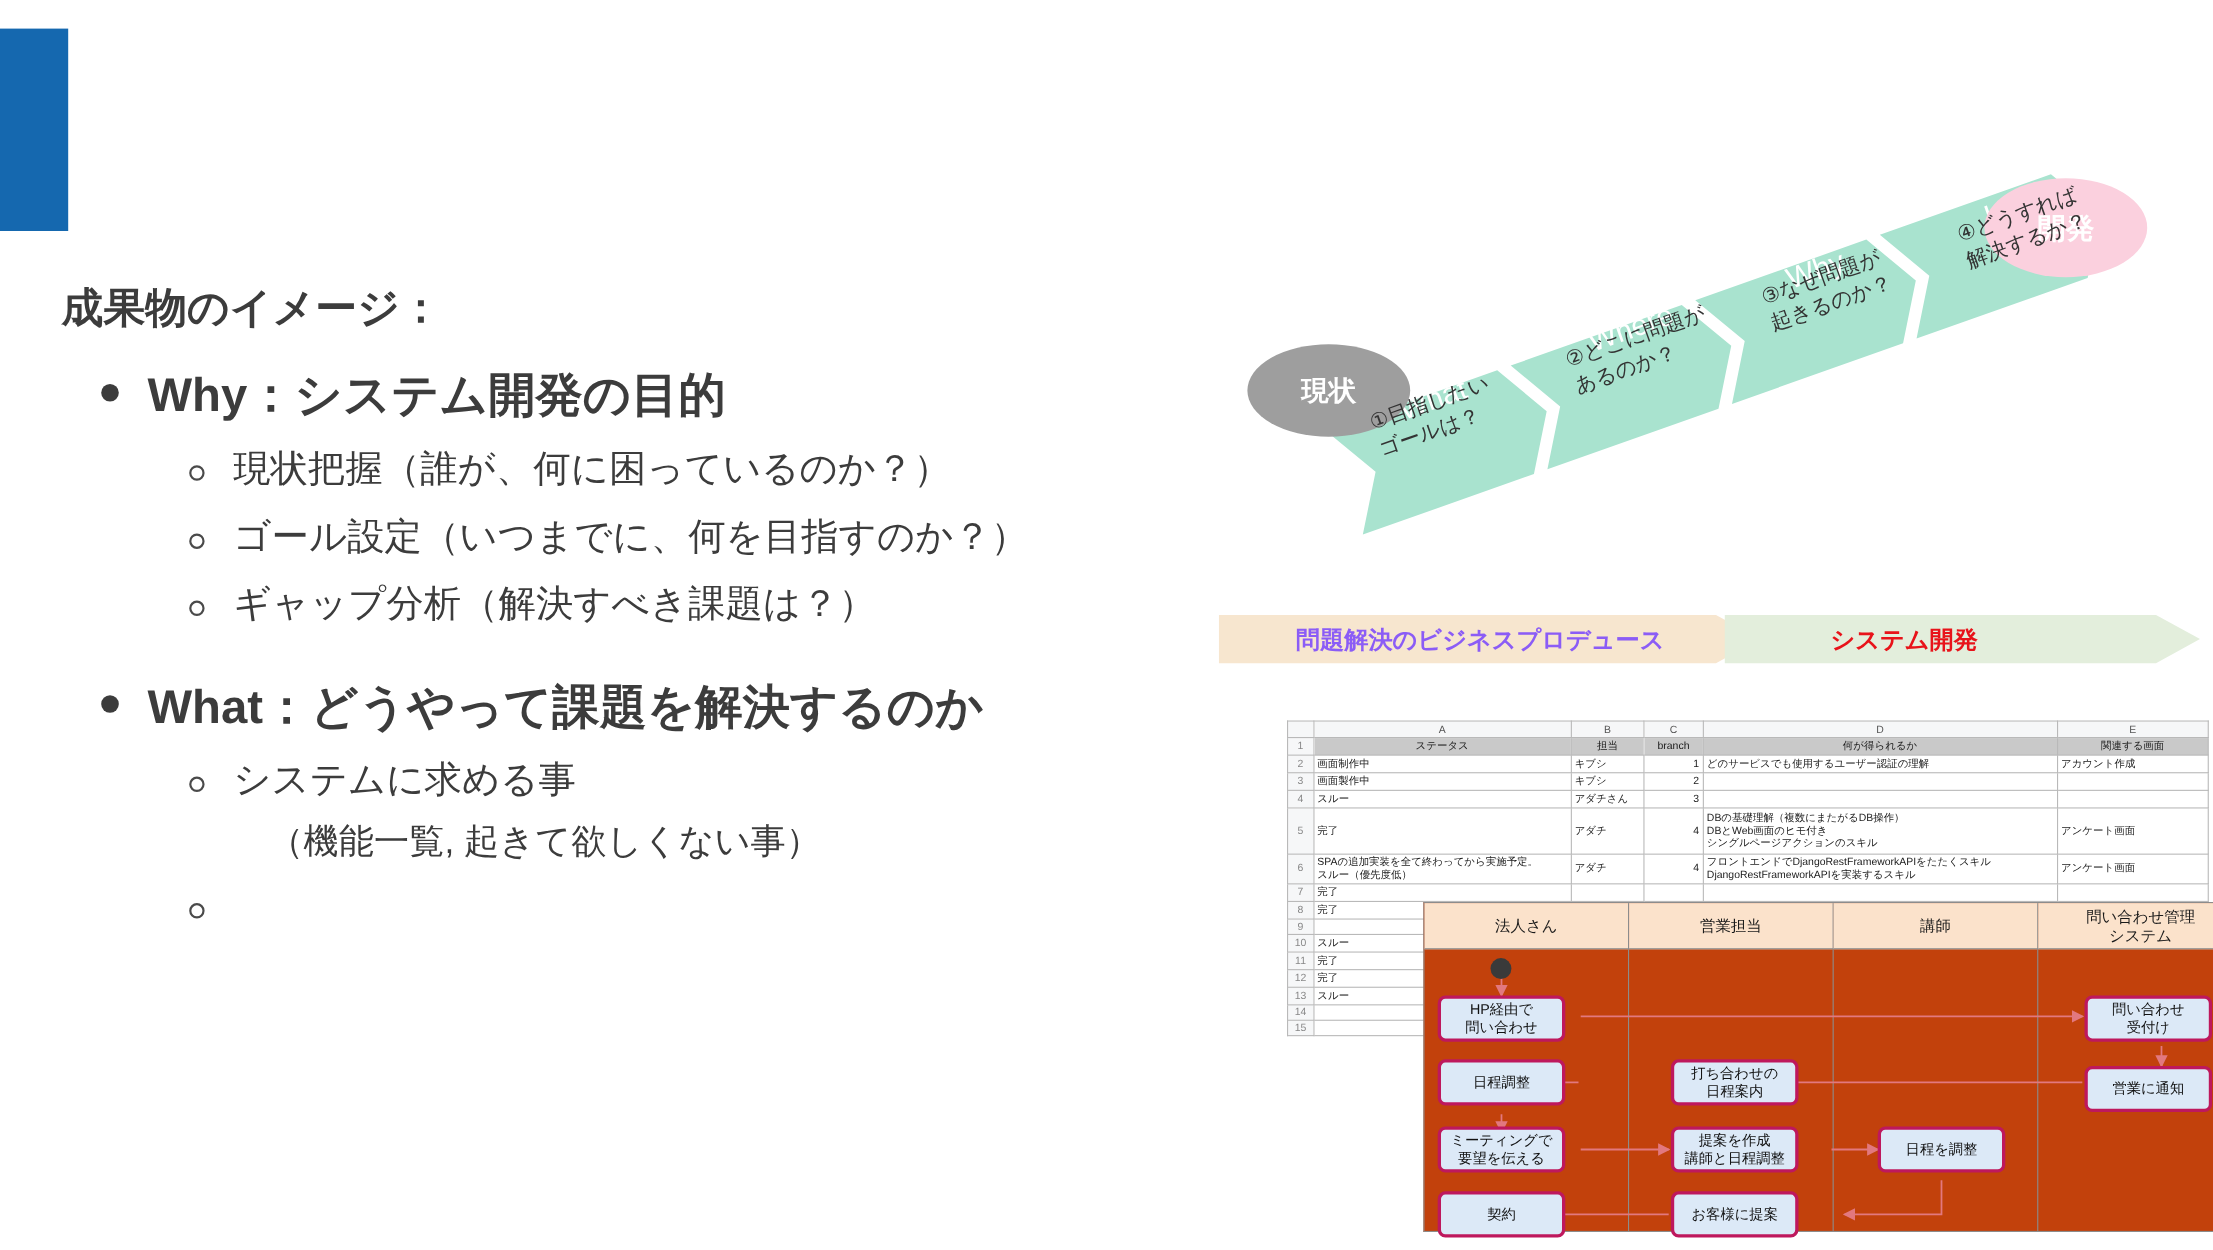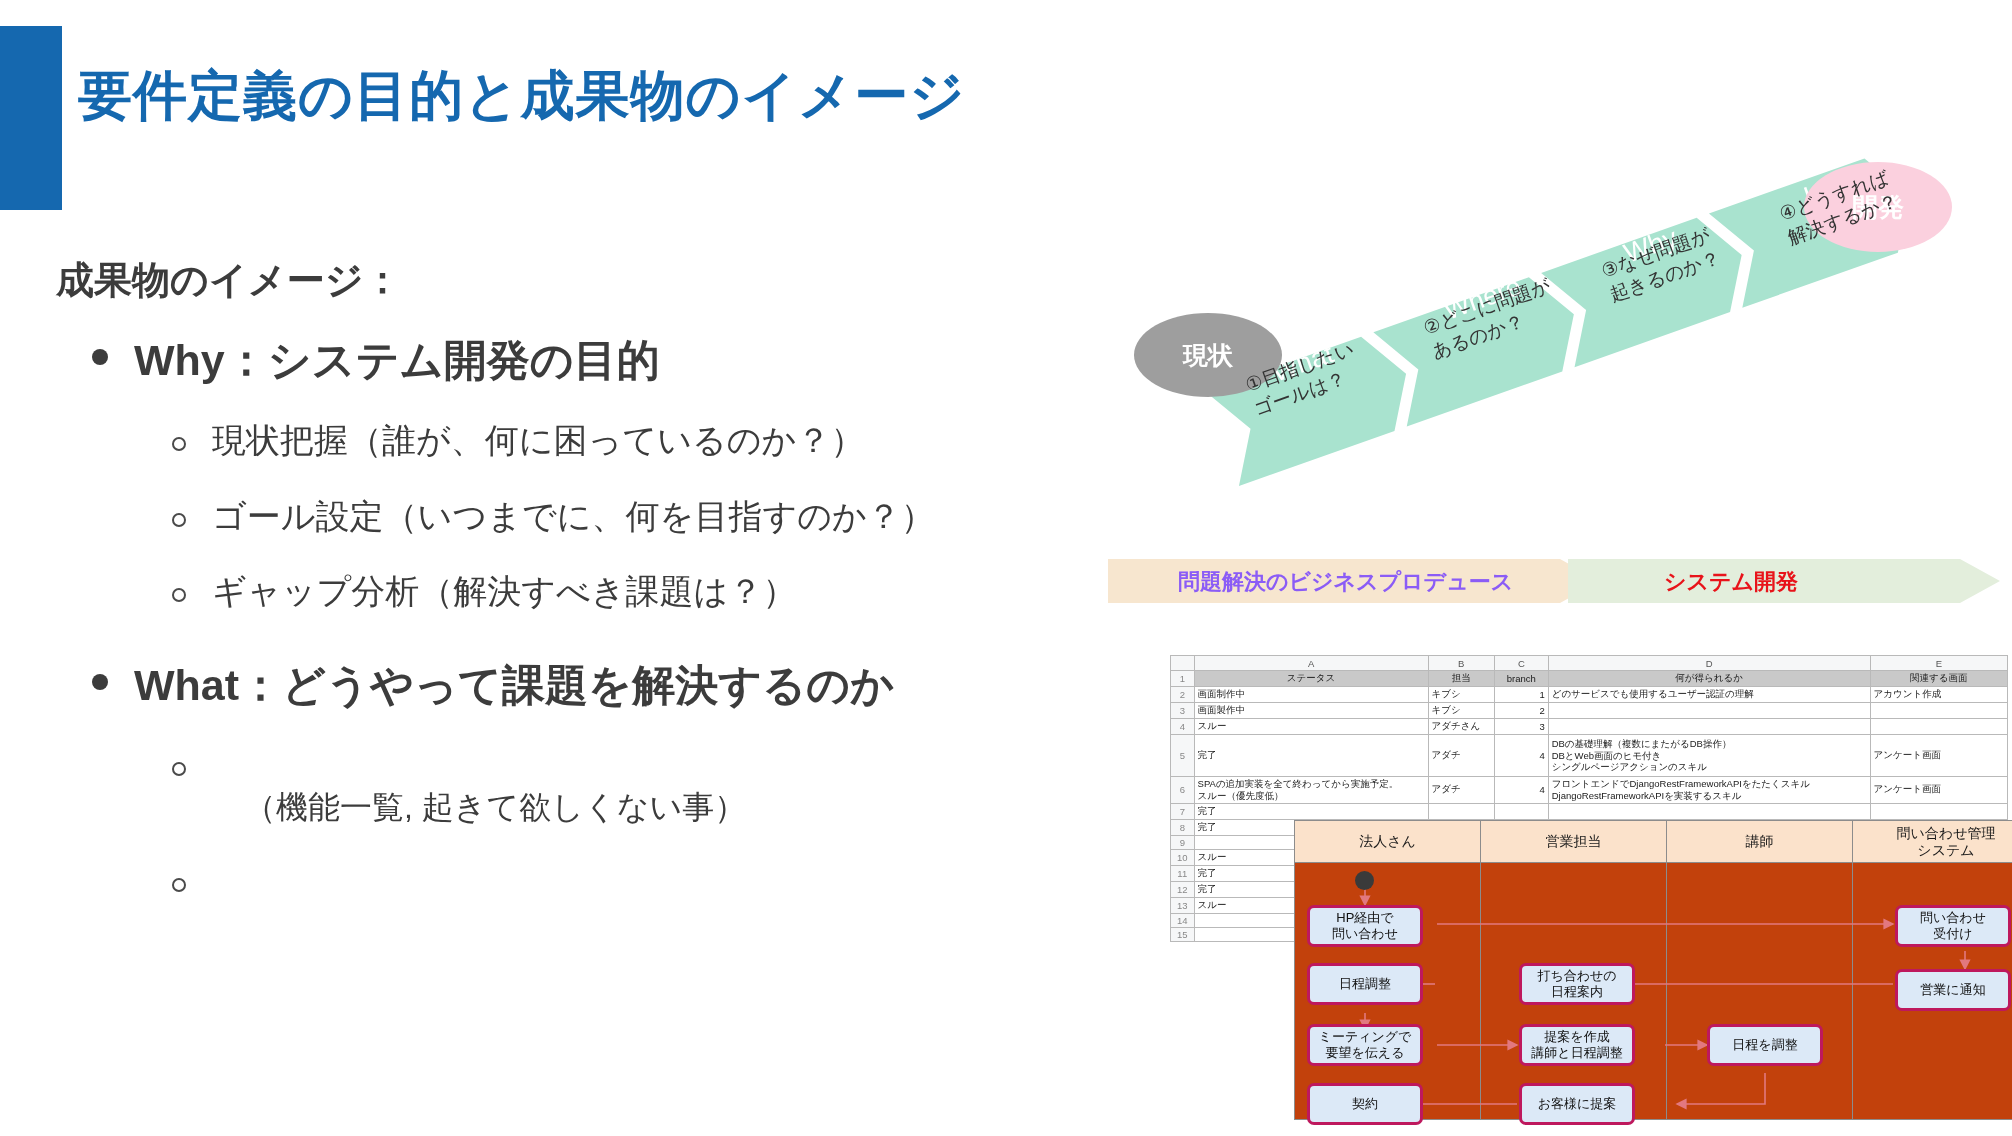--- a/index.html
+++ b/index.html
@@ -32,21 +32,21 @@
   .bullets{position:absolute;left:56px;top:325px;width:1080px;}
   .l1{display:flex;align-items:flex-start;margin-top:6px;}
   .l1 .dot{
     width:16px;height:16px;border-radius:50%;background:#3c3c3c;
     margin:18px 26px 0 36px;flex:none;
   }
   .l1 .txt{
     font-size:43px;font-weight:bold;color:#3c3c3c;
     line-height:1.35;white-space:nowrap;
   }
-  .l2{display:flex;align-items:flex-start;margin-top:28px;}
+  .l2{display:flex;align-items:flex-start;margin-top:14px;}
   .l2 .ring{
     width:14px;height:14px;border-radius:50%;
     border:2px solid #4a4a4a;background:transparent;
     margin:20px 26px 0 116px;flex:none;box-sizing:border-box;
   }
   .l2 .txt{
     font-size:34px;color:#3c3c3c;line-height:1.4;white-space:nowrap;
   }
   .l3{
     margin:10px 0 0 188px;
@@ -131,21 +131,20 @@
     background:#3a3a3a;
   }
   .flowsvg{position:absolute;left:0;top:0;width:744px;height:300px;pointer-events:none;}
 </style>
 </head>
 <body>
 
 <div class="slide">
 
   <div class="title-bar"></div>
-  <div class="title-text">要件定義の目的と成果物のイメージ</div>
 
   <div class="lead">成果物のイメージ：</div>
 
   <div class="bullets">
 
     <div class="l1">
       <span class="dot"></span>
       <span class="txt">Why：システム開発の目的</span>
     </div>
     <div class="l2">
@@ -162,20 +161,21 @@
     </div>
 
     <div class="gap"></div>
 
     <div class="l1">
       <span class="dot"></span>
       <span class="txt">What：どうやって課題を解決するのか</span>
     </div>
     <div class="l2">
       <span class="ring"></span>
+      <span class="txt">システムに求める事</span>
     </div>
     <div class="l3">（機能一覧, 起きて欲しくない事）</div>
     <div class="l2">
       <span class="ring"></span>
     </div>
 
   </div>
 
   <div class="art">
     <svg class="chev-svg" viewBox="0 0 904 430">

